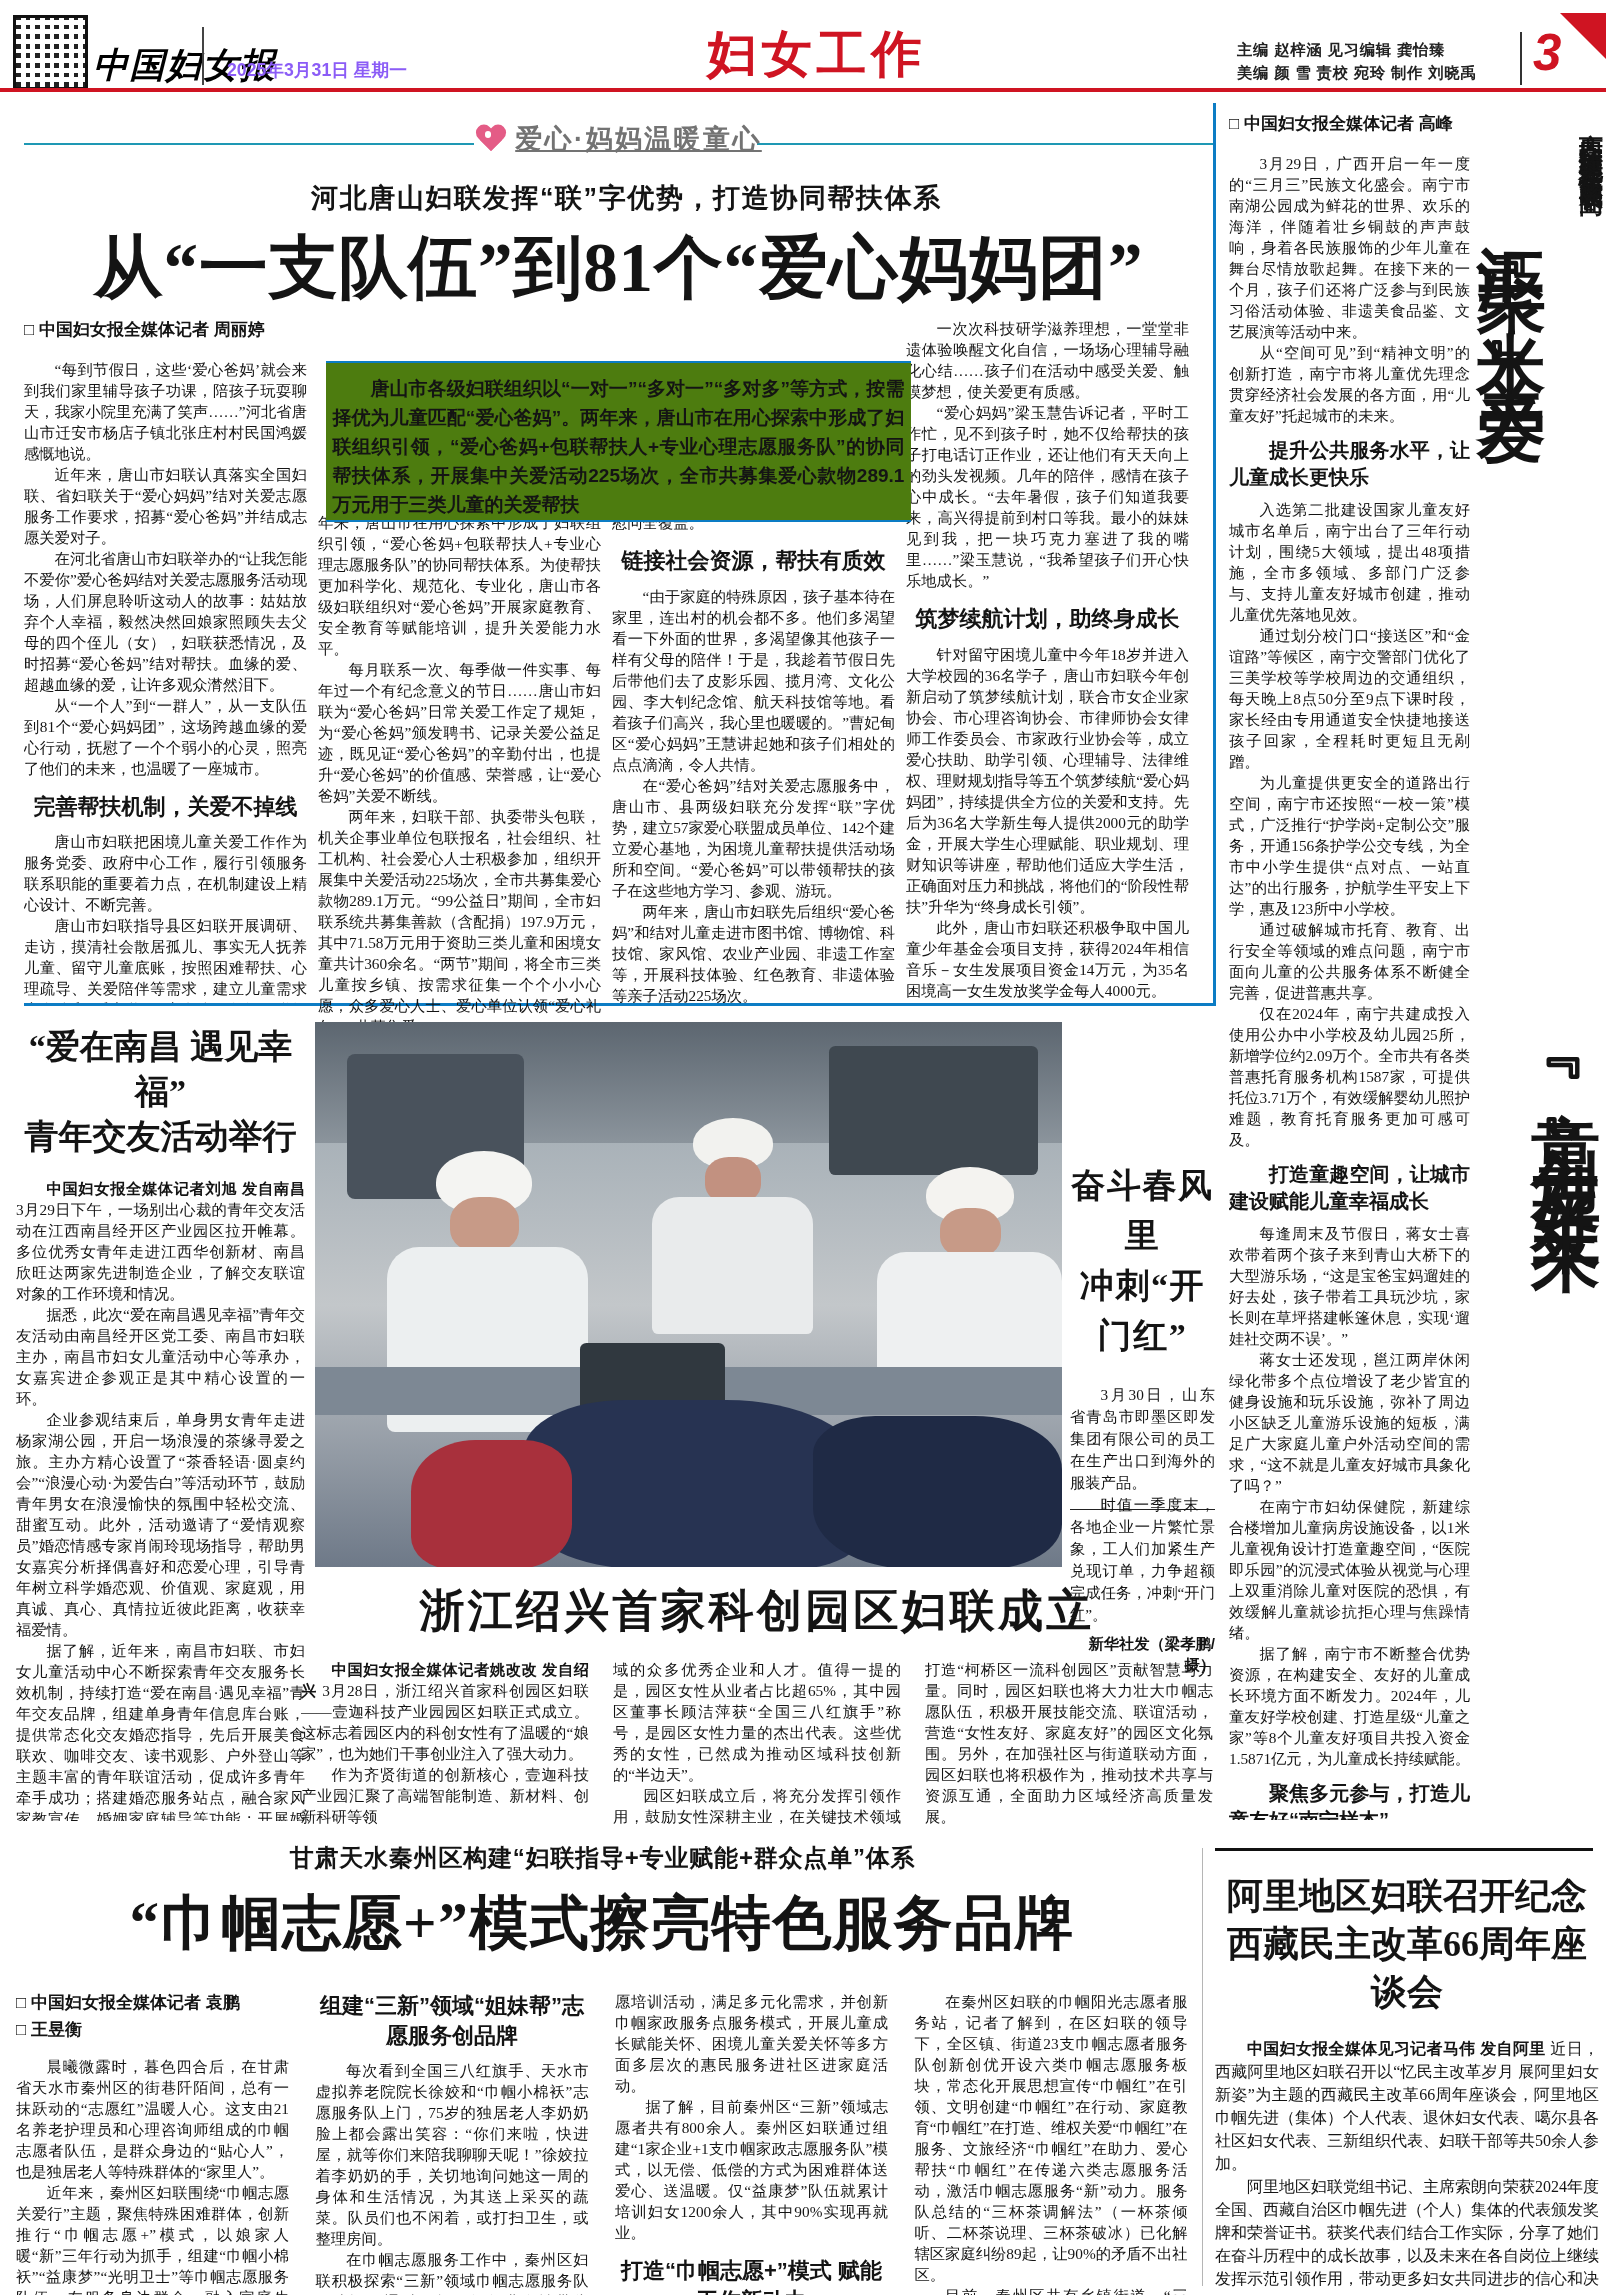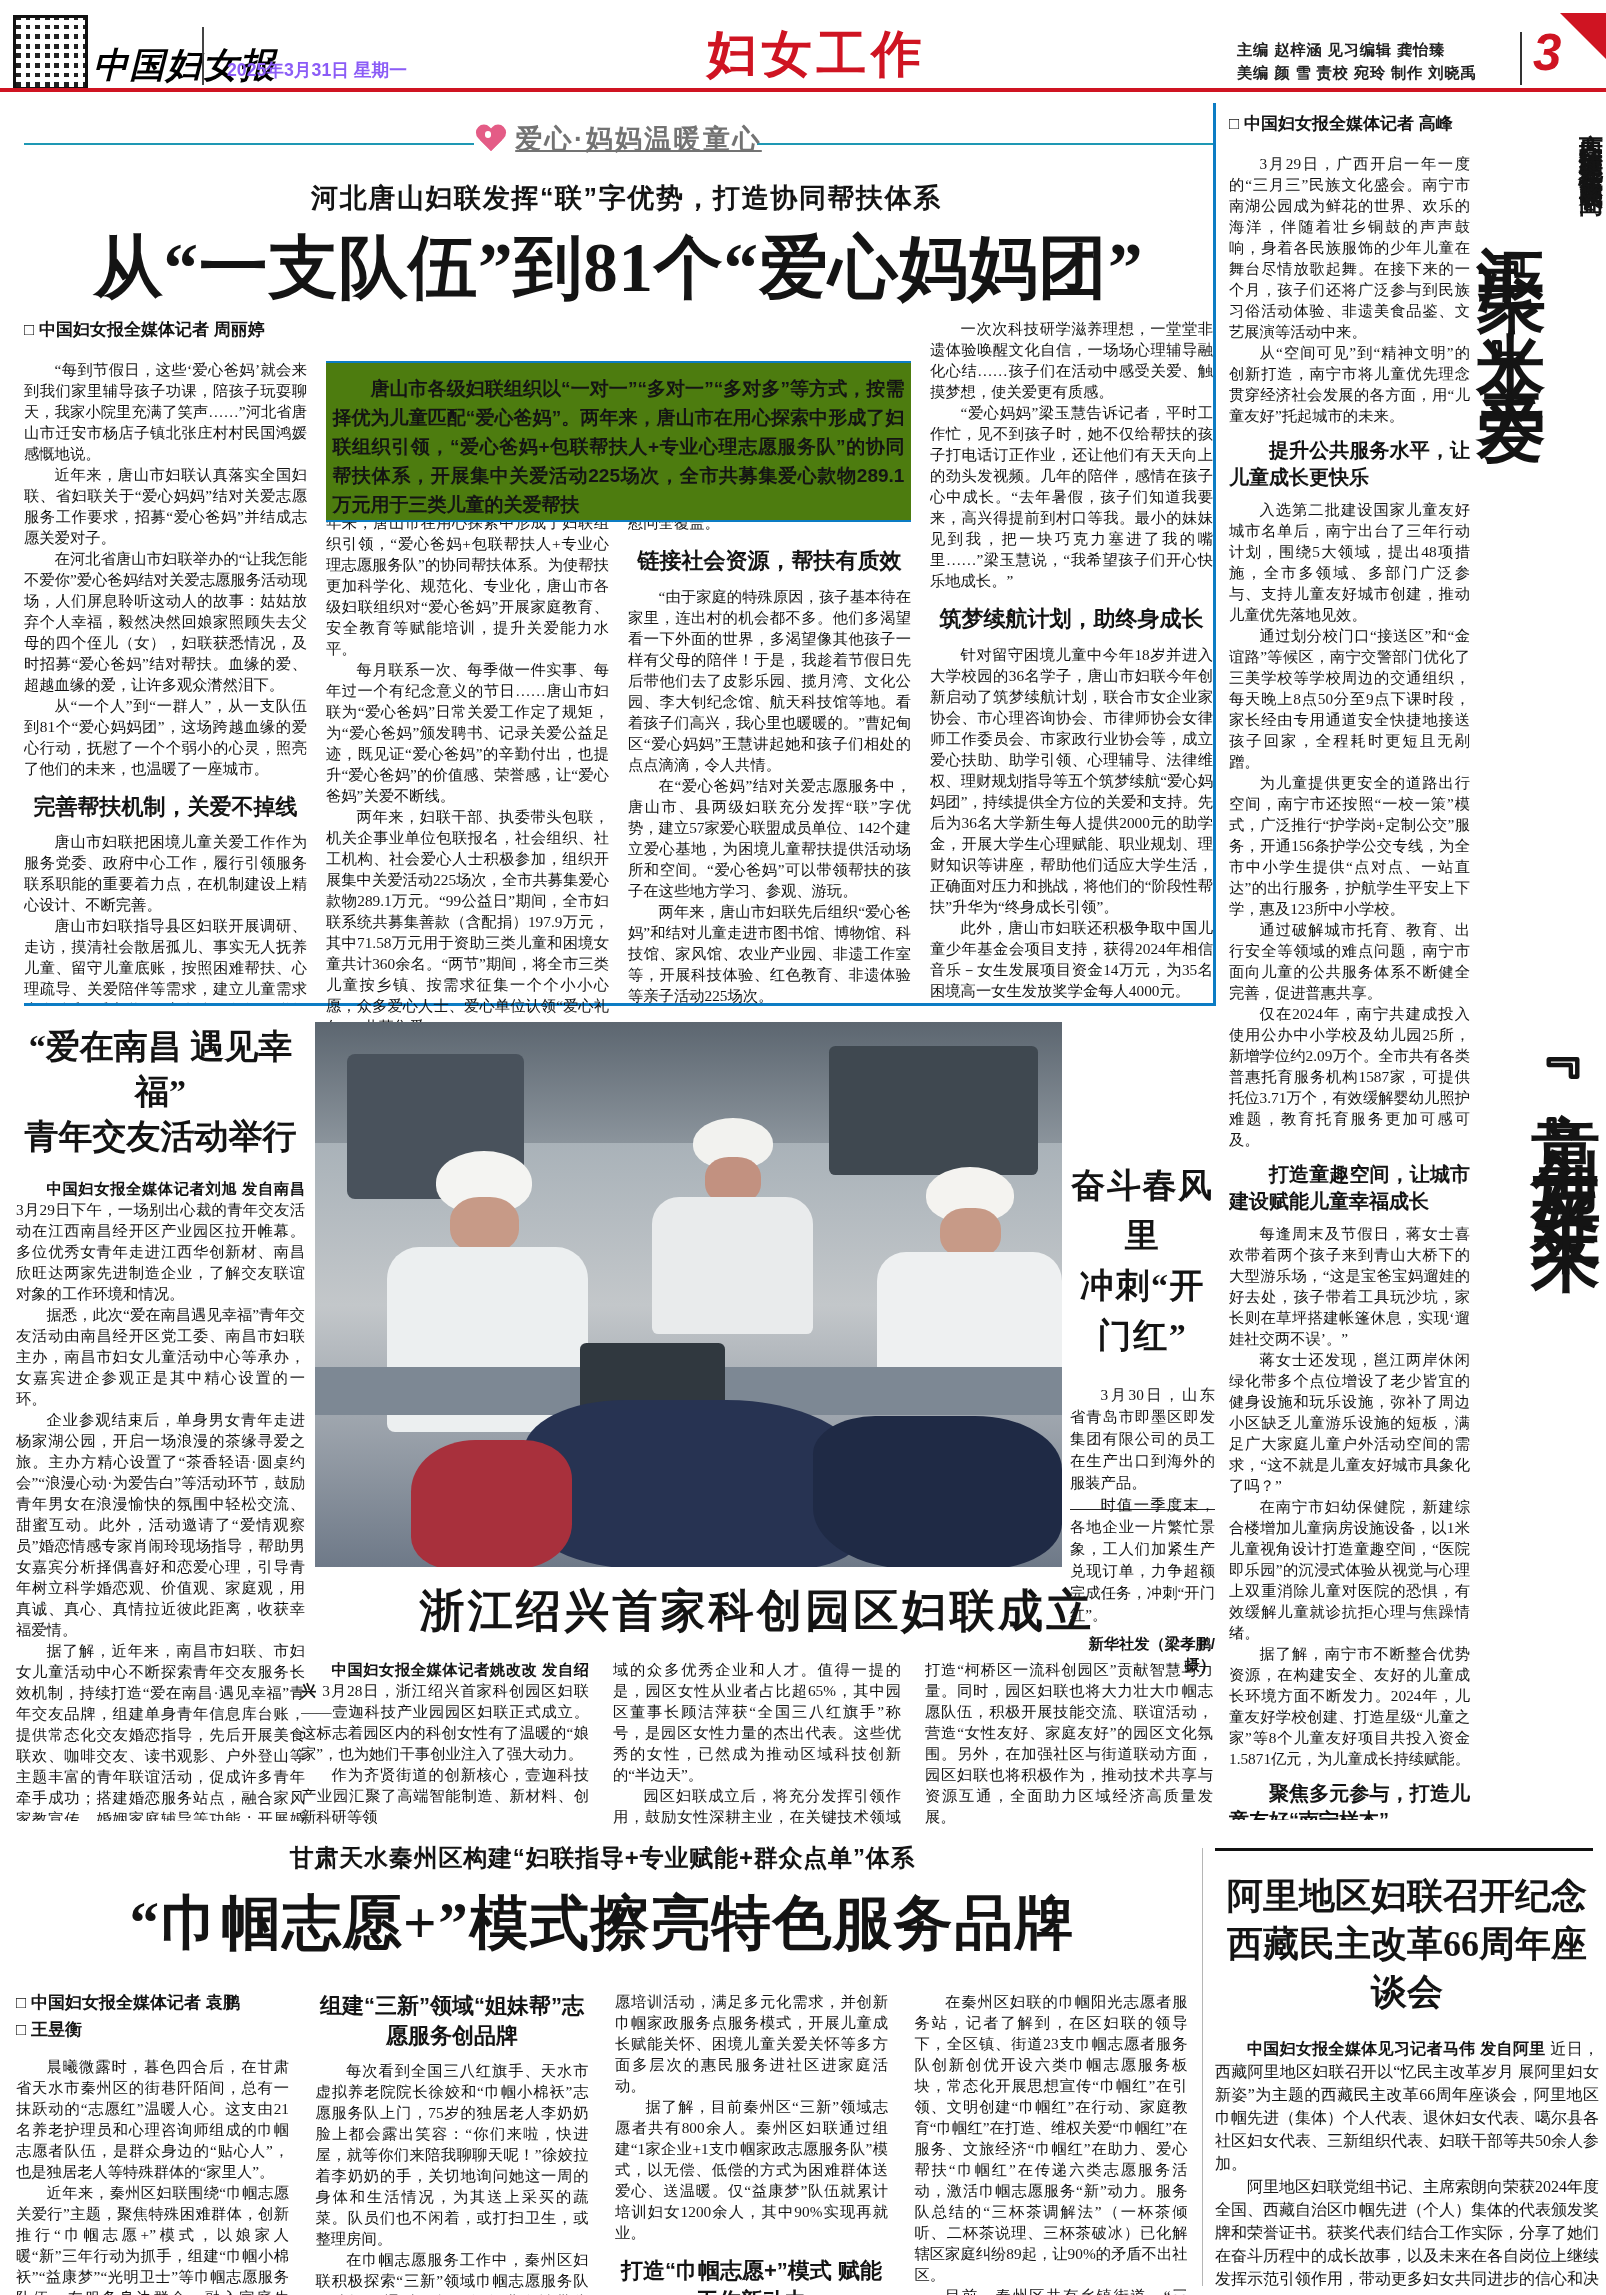--- a/index.html
+++ b/index.html
@@ -30,21 +30,21 @@
   #badge .heart{display:inline-block;position:relative;width:32px;height:29px;vertical-align:-6.4px;margin-right:8px;}
   #badge .heart:before,#badge .heart:after{content:"";position:absolute;top:0;left:16px;width:16px;height:26px;
       background:#e45c86;border-radius:16px 16px 0 0;transform:rotate(-45deg);transform-origin:0 100%;}
   #badge .heart:after{left:0;transform:rotate(45deg);transform-origin:100% 100%;}
   #badge .heart i{position:absolute;left:9.6px;top:6.4px;width:6.4px;height:6.4px;background:#fff;border-radius:50%;z-index:2;}
   #badge-label{font-size:27px;font-weight:900;color:#737373;font-family:"Liberation Sans",sans-serif;letter-spacing:2.4px;text-decoration:underline;}
   #main-kicker{left:16px;right:0;top:77px;text-align:center;font-size:27px;font-weight:900;
       font-family:"Liberation Sans",sans-serif;letter-spacing:1.6px;}
   #main-headline{left:0;right:0;top:119px;text-align:center;font-size:69px;font-weight:900;
       font-family:"Liberation Serif",serif;letter-spacing:0.8px;}
-  #main-cols{left:0;top:215px;width:1189px;height:685px;display:flex;gap:11px;justify-content:space-between;}
+  #main-cols{left:0;top:215px;width:1189px;height:685px;display:flex;gap:11px;}
   .mcol{width:283px;height:685px;overflow:hidden;}
   .pad-top{padding-top:173px;}
   #lead-box{left:302px;top:223px;width:572px;height:135px;padding:11.2px 6.4px;
       border-top:2.4px solid #0c7cc4;border-bottom:2.4px solid #0c7cc4;
       font-family:"Liberation Sans",sans-serif;font-weight:700;font-size:19px;line-height:29px;
       text-align:justify;text-indent:2em;overflow:hidden;background:#4d7c0f;z-index:3;margin-top:35px;}
   .byline{font-family:"Liberation Sans",sans-serif;font-weight:700;font-size:17px;margin:0 0 17.7px;}
   p.para{margin:0;text-indent:2em;font-size:15.3px;line-height:21px;text-align:justify;}
   .sub{font-family:"Liberation Sans",sans-serif;font-weight:900;font-size:22px;text-align:center;margin:13px 0 9.6px;}
   

